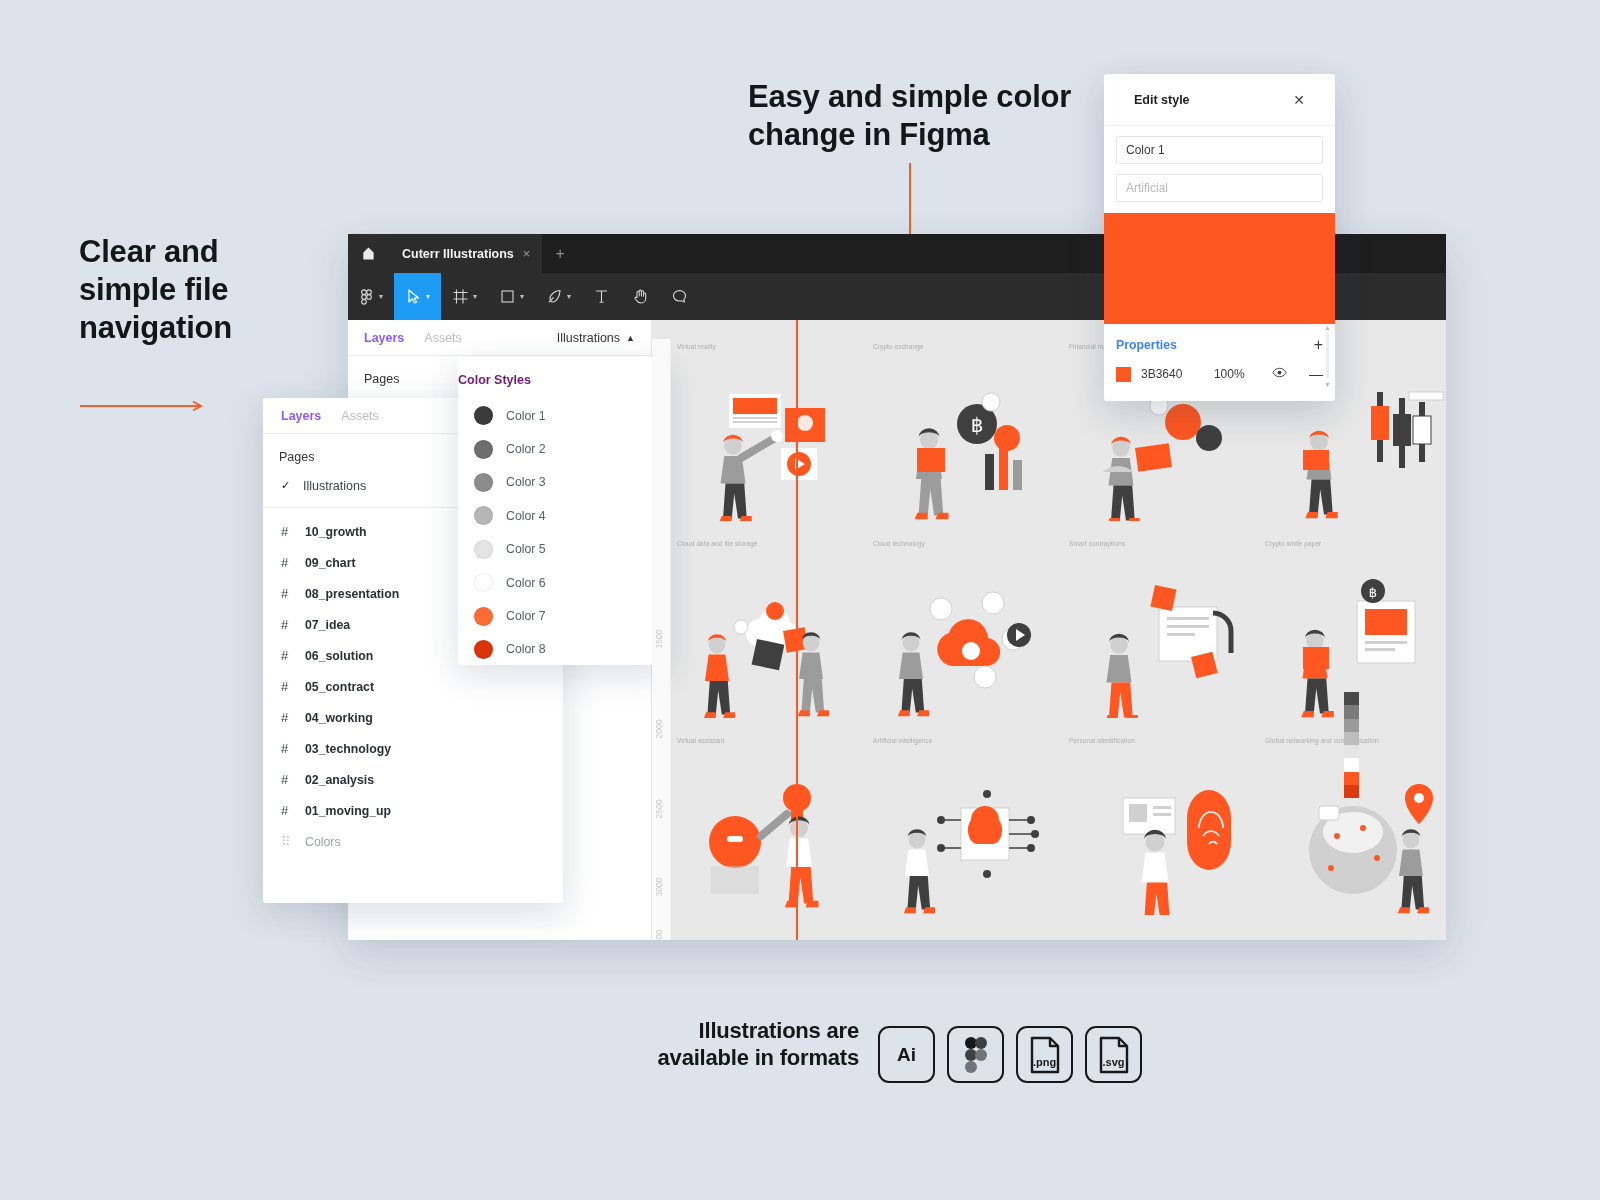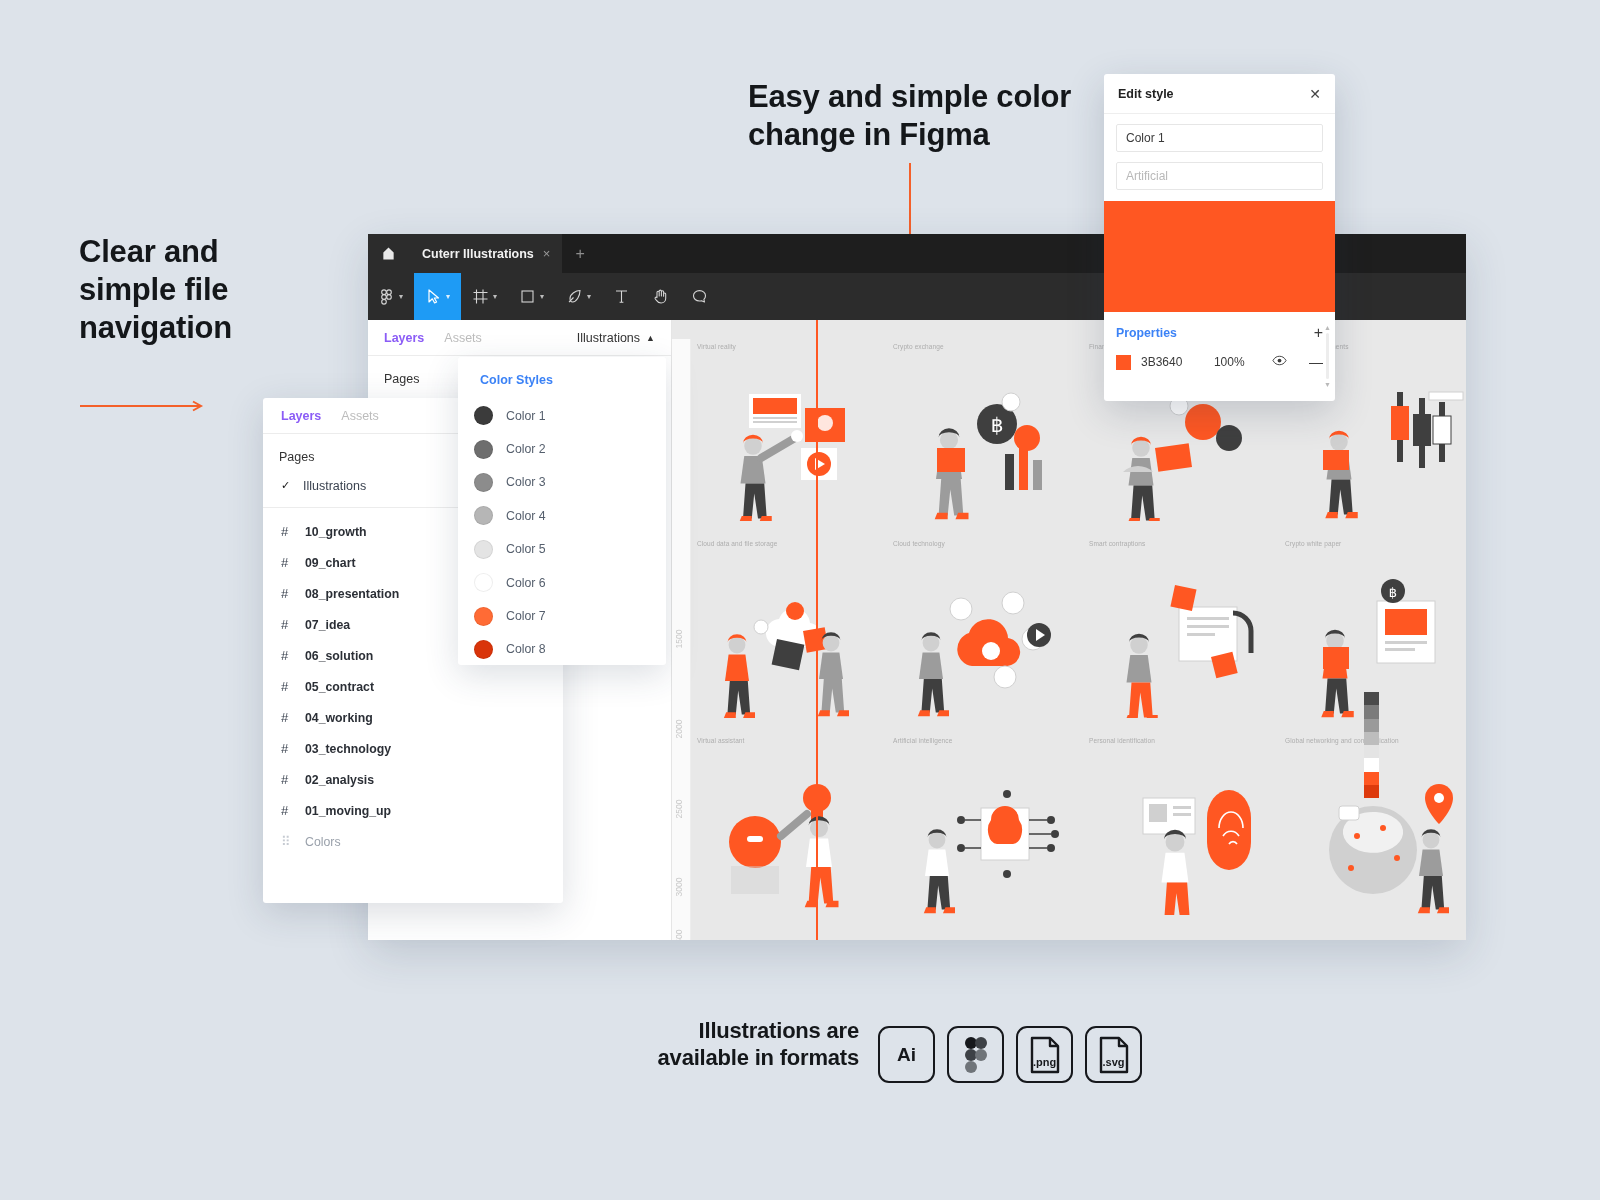--- a/index.html
+++ b/index.html
@@ -29,21 +29,21 @@
   #headline-bottom {
     left:579px; top:1018px; font-size:22px; width:280px; text-align:right;
   }
 
   
   .arrow-h { position:absolute; left:80px; top:400px; width:128px; height:12px; }
   .arrow-v { position:absolute; left:902px; top:163px; width:16px; height:235px; }
 
   
   #figma-window {
-    position:absolute; left:368px; top:234px; width:1098px; height:706px;
+    position:absolute; left:348px; top:234px; width:1098px; height:706px;
     background:#fff;
     box-shadow:0 14px 40px rgba(40,55,80,.16);
   }
   #figma-titlebar {
     height:39px; background:#1e1e1e; display:flex; align-items:stretch;
   }
   .home-btn {
     width:40px; display:flex; align-items:center; justify-content:center;
     background:#2c2c2c;
   }
@@ -141,37 +141,37 @@
   .frame-item.muted .hash { color:#c6cbd2; }
 
   
   #color-styles {
     position:absolute; left:458px; top:357px; width:208px; height:308px;
     background:#fff; border-radius:3px;
     box-shadow:0 10px 34px rgba(40,55,80,.16);
     padding:16px 0 0 0;
   }
   #color-styles h4 {
-    margin:0 0 12px 22px; font-size:12.5px; color:#3b82f6; font-weight:700;
+    margin:0 0 12px 0; font-size:12.5px; color:#701a75; font-weight:700;
   }
   .cs-item { display:flex; align-items:center; height:33.4px; padding-left:16px; font-size:12.3px; color:#555f6d; }
   .cs-dot {
     width:19px; height:19px; border-radius:50%; margin-right:13px; flex:none;
     box-shadow:inset 0 0 0 1px rgba(0,0,0,.07);
   }
 
   
   #edit-style {
     position:absolute; left:1104px; top:74px; width:231px; height:327px;
     background:#fff; border-radius:3px;
     box-shadow:0 12px 38px rgba(40,55,80,.2);
     overflow:hidden;
   }
   #es-head {
-    height:40px; display:flex; align-items:center; padding:0 14px;
+    height:52px; display:flex; align-items:center; padding:0 30px;
     border-bottom:1px solid #eee;
   }
   #es-head .t { font-size:12.5px; font-weight:700; color:#222; }
   #es-head .x { margin-left:auto; color:#444; font-size:14px; line-height:1; }
   .es-field {
     margin:10px 12px 0; height:28px; border:1px solid #e6e6e6; border-radius:2px;
     display:flex; align-items:center; padding:0 9px; font-size:12px; color:#3a3a3a;
   }
   .es-field.ph { color:#b9b9b9; }
   #es-swatch { margin-top:11px; height:111px; background:#ff5722; }

